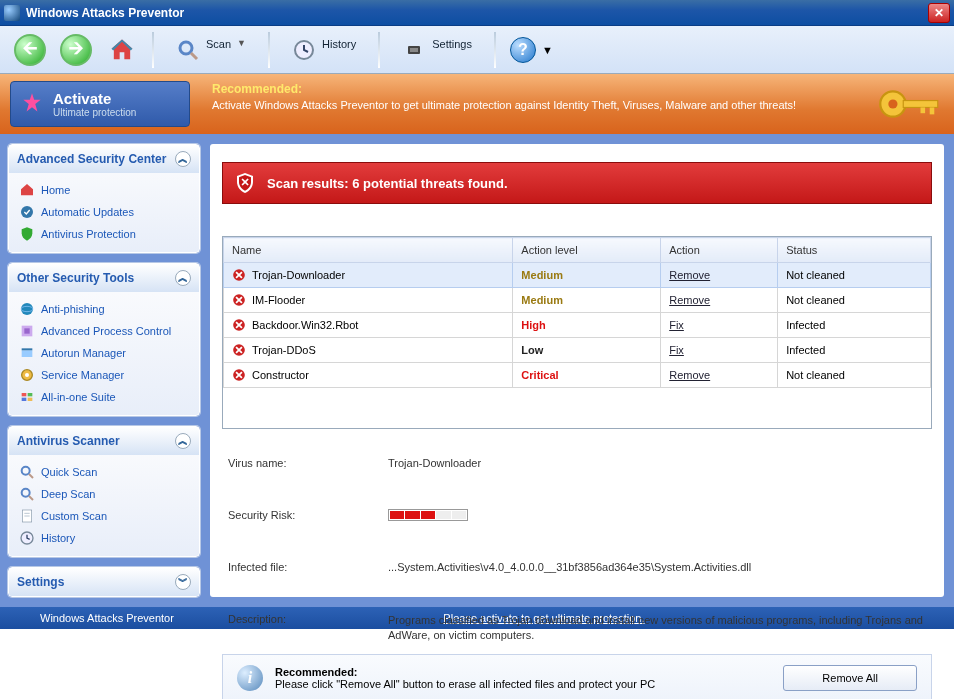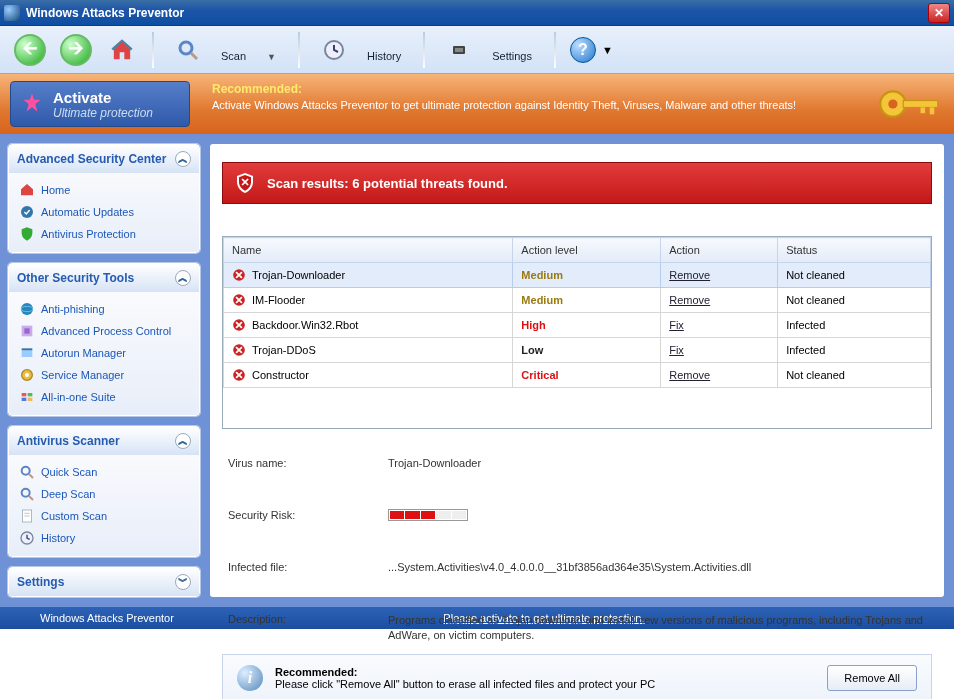--- a/index.html
+++ b/index.html
@@ -11,32 +11,32 @@
   .titlebar .title { flex:1; font-weight:bold; font-size:12px; }
   .titlebar .close { width:22px; height:20px; background:linear-gradient(#e88,#c22); color:#fff; border:1px solid #a00; border-radius:3px; display:flex;align-items:center;justify-content:center; font-weight:bold; font-size:12px; cursor:pointer;}
 
   
   .toolbar { height:48px; background:linear-gradient(#e8f0fb,#d3e2f7); border-bottom:1px solid #9ab; display:flex; align-items:center; padding:0 14px; gap:14px; }
   .navbtn { width:32px; height:32px; border-radius:50%; display:flex;align-items:center;justify-content:center; border:2px solid #6b6; background:radial-gradient(circle at 30% 30%,#cfc,#2a2); color:#fff; font-size:18px; font-weight:bold; cursor:pointer;}
   .navbtn.fwd { }
   .homebtn { width:32px;height:32px;display:flex;align-items:center;justify-content:center; cursor:pointer;}
   .homebtn svg{width:28px;height:28px;}
   .sep { width:2px; height:36px; background:linear-gradient(#bcd,#fff); }
-  .tbitem { display:flex; align-items:flex-end; gap:21px; padding:4px 8px; cursor:pointer; color:#123; }
+  .tbitem { display:flex; align-items:flex-start; gap:6px; padding:4px 8px; cursor:pointer; color:#123; }
   .tbitem .ic{width:24px;height:24px;display:flex;align-items:center;justify-content:center;}
   .tbitem .drop{font-size:9px; color:#555;}
   .helpbtn{width:26px;height:26px;border-radius:50%;background:radial-gradient(circle at 30% 30%,#bdf,#27c);color:#fff;font-weight:bold;display:flex;align-items:center;justify-content:center;font-size:16px;cursor:pointer; border:1px solid #059;}
 
   
   .banner { height:60px; background:linear-gradient(#f7b579,#e07830 60%, #d8631c); display:flex; align-items:stretch; color:#fff; }
   .activate-box{ width:180px; margin:7px 10px; background:linear-gradient(#567ec9,#2f5aaa); border:1px solid #234a8a; border-radius:4px; display:flex; align-items:center; gap:8px; padding:4px 8px; cursor:pointer;}
   .activate-box .star{ width:26px;height:26px; position:relative;}
   .activate-box .star svg{width:26px;height:26px;}
   .activate-box .atxt .t1{font-size:15px;font-weight:bold;}
-  .activate-box .atxt .t2{font-size:12px;color:#cde;font-style:italic;}
+  .activate-box .atxt .t2{font-size:10px;color:#cde;}
   .banner-text{ flex:1; padding:8px 12px; font-size:11px; line-height:1.3;}
   .banner-text .hd{color:#ffe96b; font-weight:bold; font-size:12px;}
   .banner-key{ width:90px; display:flex;align-items:center;justify-content:center;}
   .banner-key svg{width:70px;height:46px;}
 
   
   .main { display:flex; height:473px; background:#6f92d6; }
   .sidebar { width:208px; padding:10px 8px; display:flex; flex-direction:column; gap:10px; }
   .panel { background:linear-gradient(#fdfdfe,#e8eef9); border:1px solid #fff; border-radius:4px; overflow:hidden; box-shadow:0 0 0 1px #b7c8e6;}
   .panel-hd{ background:linear-gradient(#fff,#d6e3f5); padding:6px 8px; display:flex; align-items:center; justify-content:space-between; color:#255bb0; font-weight:bold; font-size:12px; cursor:pointer;}
@@ -67,21 +67,21 @@
   .details .lab{ color:#333; }
   .riskbar{ display:flex; gap:1px; border:1px solid #999; width:80px; height:12px; padding:1px;}
   .riskbar .seg{ flex:1; background:#d11;}
   .riskbar .seg.off{ background:#eee;}
   .details .desc{ grid-column:2; line-height:1.4;}
 
   .footerrec{ margin-top:auto; border:1px solid #c8d4ea; background:linear-gradient(#f9fbfe,#eef3fb); padding:10px 14px; display:flex; align-items:center; gap:12px;}
   .footerrec .info{width:26px;height:26px;border-radius:50%;background:radial-gradient(circle at 30% 30%,#def,#58b);color:#fff;font-weight:bold;display:flex;align-items:center;justify-content:center;font-family:Georgia,serif;font-style:italic;font-size:16px;}
   .footerrec .txt{flex:1;}
   .footerrec .txt .h{font-weight:bold;}
-  .removeall{ padding:6px 16px; background:linear-gradient(#fff,#e6ecf6); border:1px solid #8aa0c6; border-radius:3px; cursor:pointer; font-size:11px;}
+  .removeall{ padding:6px 38px; background:linear-gradient(#fff,#e6ecf6); border:1px solid #8aa0c6; border-radius:3px; cursor:pointer; font-size:11px;}
 
   .statusbar{ height:22px; background:linear-gradient(#2d62b6,#1b4ea0); color:#fff; display:flex; align-items:center; padding:0 40px; font-size:11px;}
   .statusbar .appn{ margin-right:auto;}
   .statusbar .actl{ text-decoration:underline; cursor:pointer; margin:0 auto;}
 </style>
 </head>
 <body>
 
 <div class="titlebar">
   <div class="appicon"></div>

